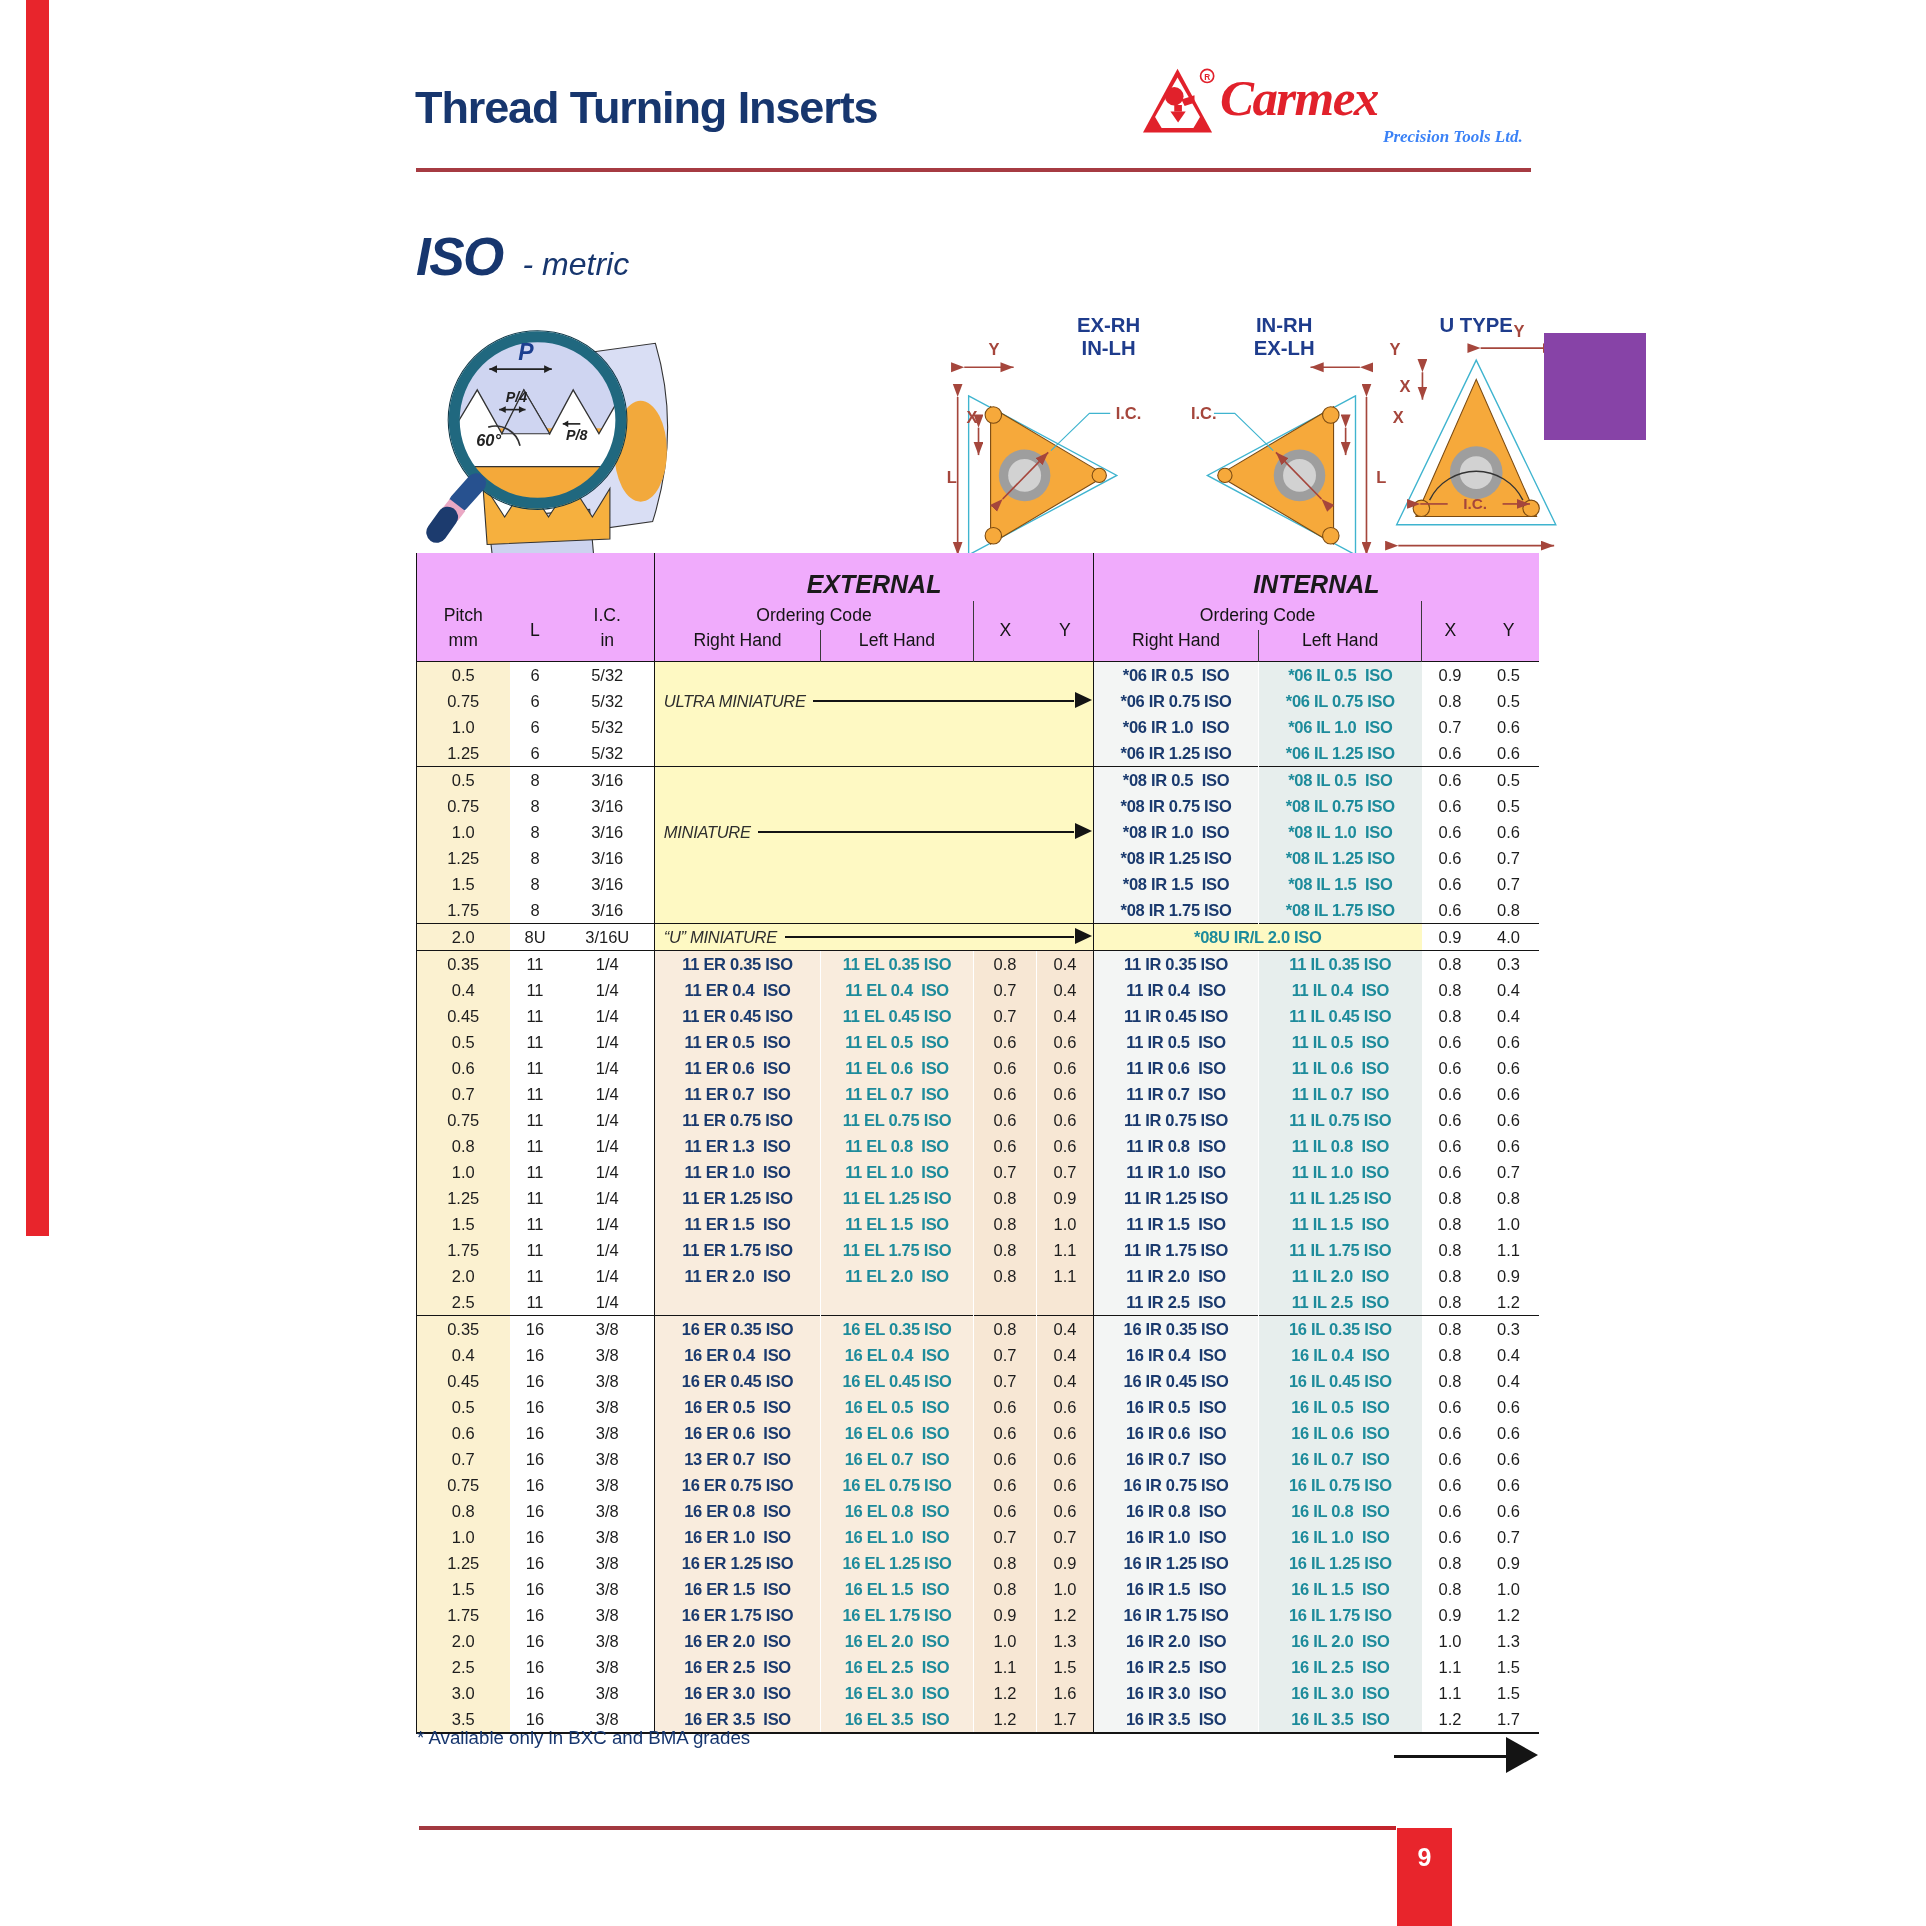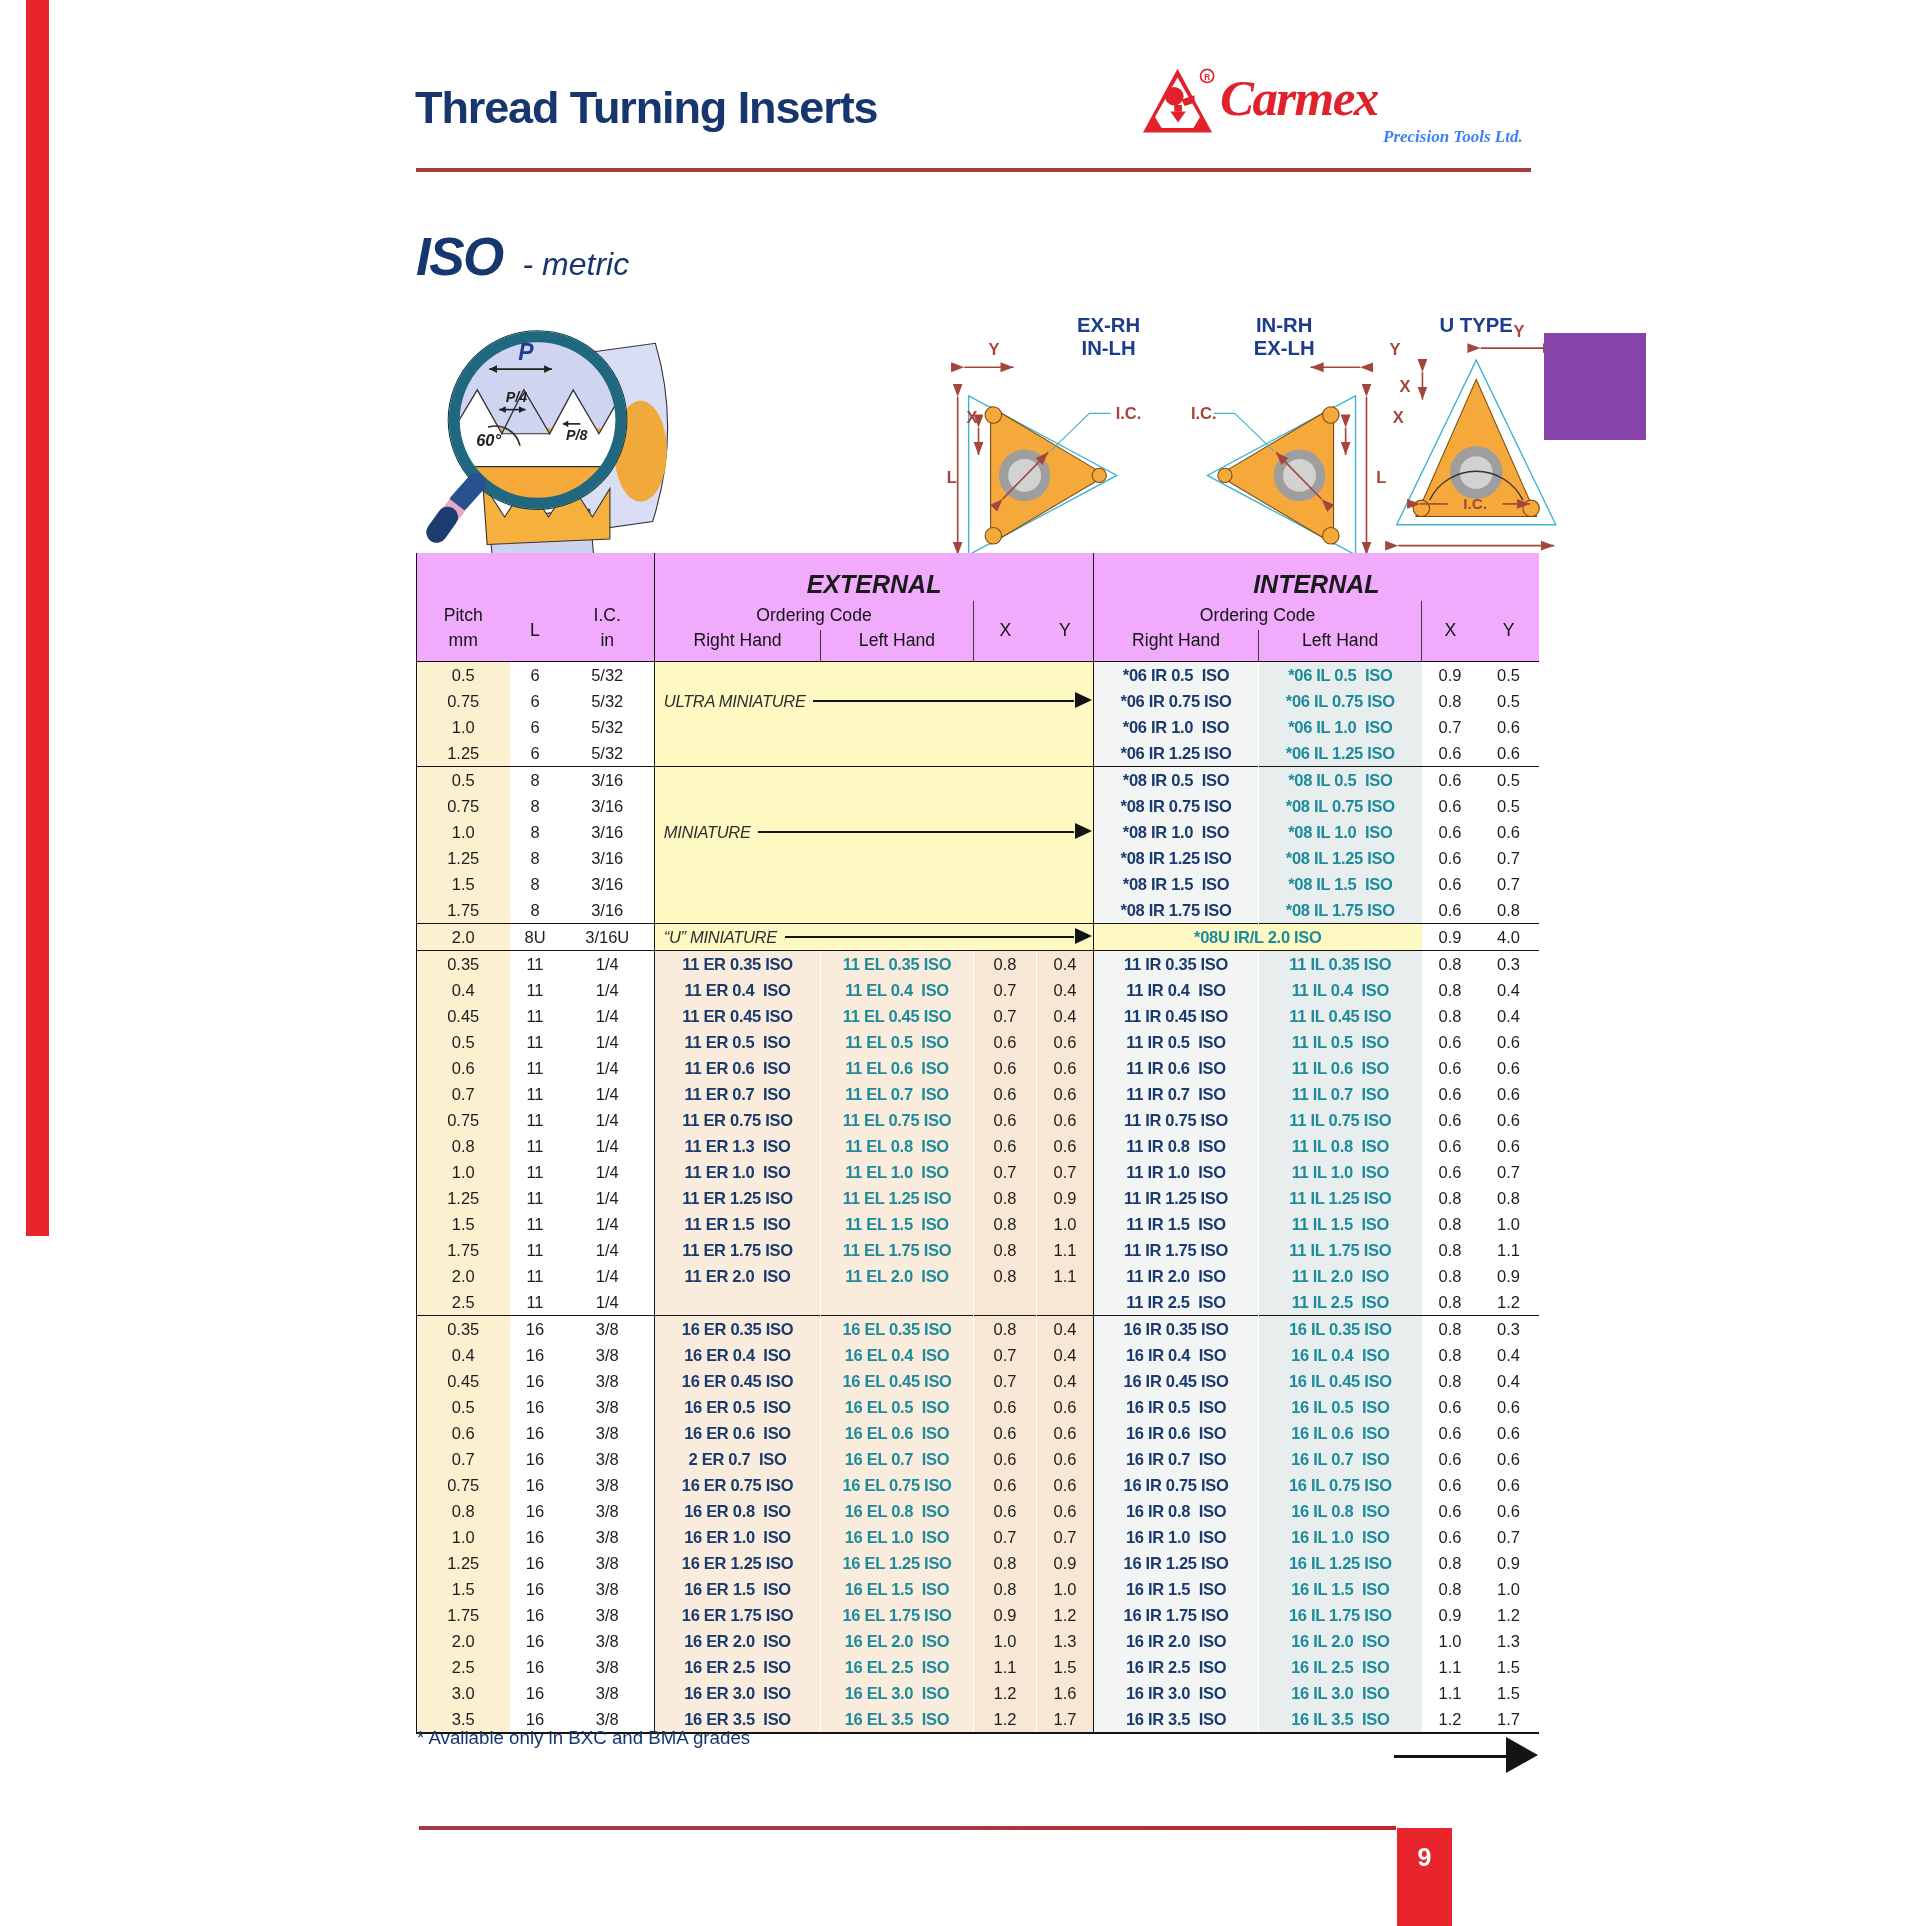--- a/index.html
+++ b/index.html
@@ -606,21 +606,21 @@
           <td class="c py sw">0.6</td>
           <td class="code navy bi irbg">16 IR 0.6  ISO</td>
           <td class="code tealc ilbg sw">16 IL 0.6  ISO</td>
           <td class="c">0.6</td>
           <td class="c">0.6</td>
         </tr>
         <tr>
           <td class="c pitch">0.7</td>
           <td class="c">16</td>
           <td class="c">3/8</td>
-          <td class="code navy bx pe">2 ER 0.7  ISO</td>
+          <td class="code navy bx pe">13 ER 0.7  ISO</td>
           <td class="code tealc pe sw">16 EL 0.7  ISO</td>
           <td class="c py sw">0.6</td>
           <td class="c py sw">0.6</td>
           <td class="code navy bi irbg">16 IR 0.7  ISO</td>
           <td class="code tealc ilbg sw">16 IL 0.7  ISO</td>
           <td class="c">0.6</td>
           <td class="c">0.6</td>
         </tr>
         <tr>
           <td class="c pitch">0.75</td>

